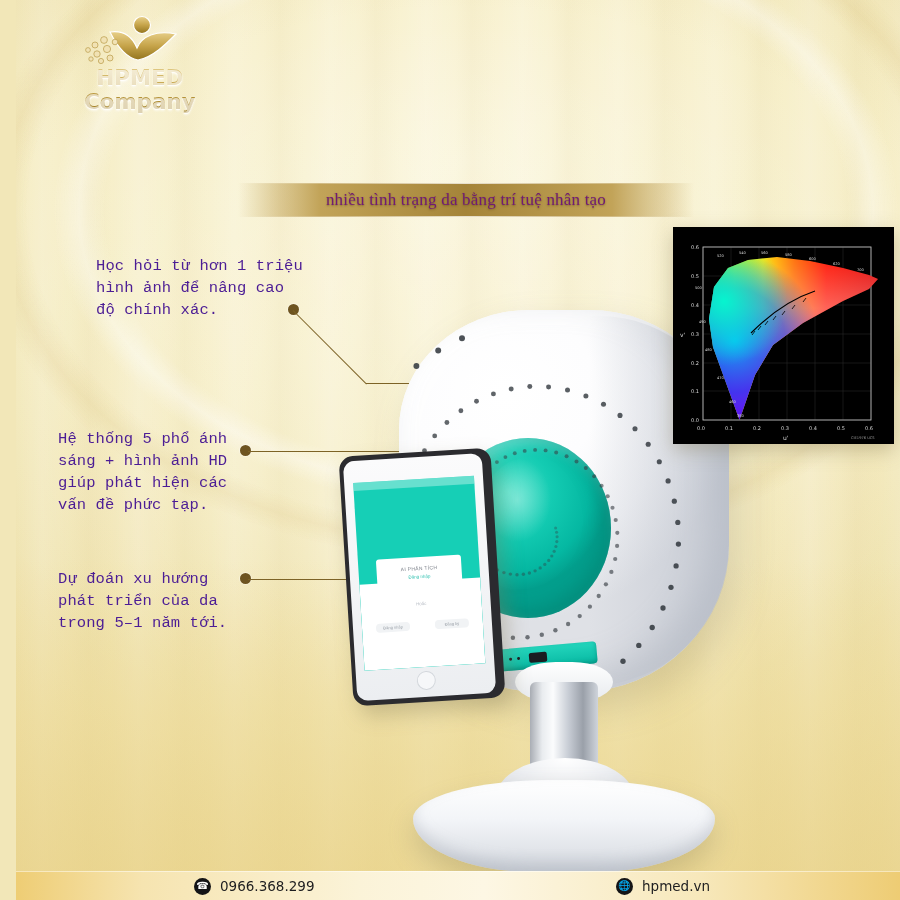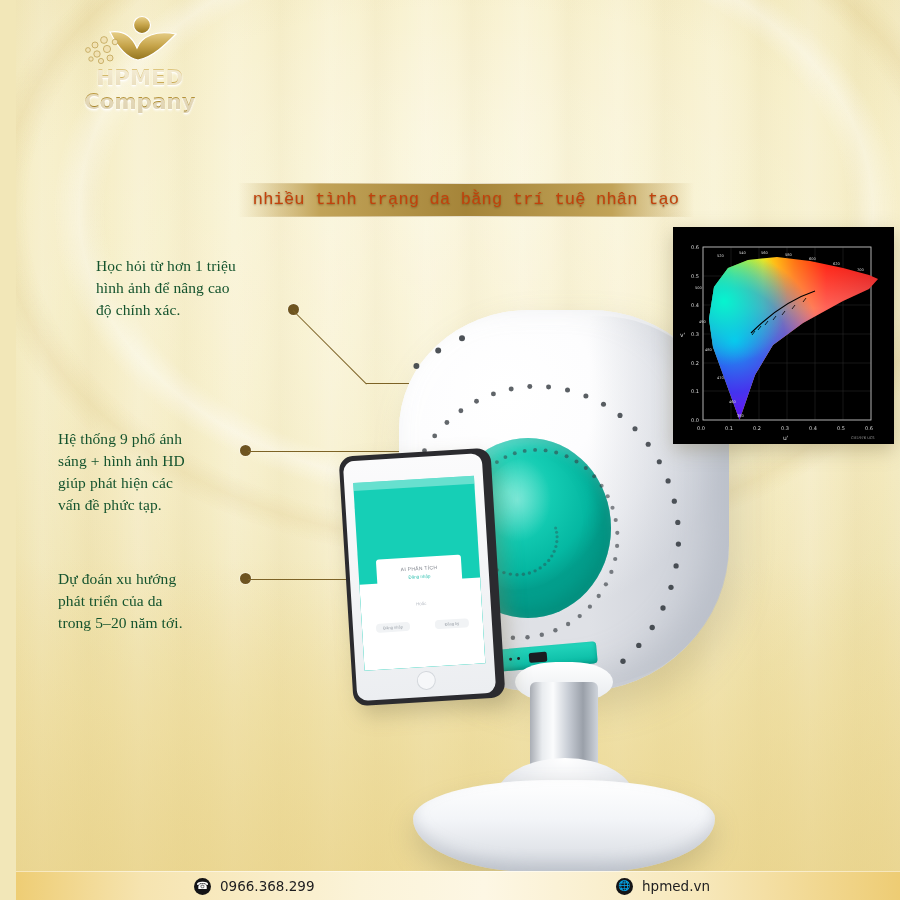--- a/index.html
+++ b/index.html
@@ -63,25 +63,25 @@
       -1.5px -1.5px 0 #fffdf3, 1.5px -1.5px 0 #fffdf3,
       -1.5px 1.5px 0 #fffdf3, 1.5px 1.5px 0 #fffdf3;
   }
   .subtitle-band{position:absolute;left:222px;top:183px;width:456px;height:34px;
     background:linear-gradient(90deg, rgba(190,158,78,0) 0%, rgba(186,152,70,.88) 18%, rgba(160,126,48,.95) 50%, rgba(186,152,70,.88) 82%, rgba(190,158,78,0) 100%);
   }
   .subtitle-band:before,.subtitle-band:after{content:"";position:absolute;left:0;right:0;height:1px;
     background:linear-gradient(90deg, rgba(255,255,255,0) 0%, rgba(255,255,255,.75) 50%, rgba(255,255,255,0) 100%);}
   .subtitle-band:before{top:0;} .subtitle-band:after{bottom:0;}
   .subtitle{position:absolute;left:222px;top:186px;width:456px;height:28px;line-height:28px;text-align:center;
-    font-family:Liberation Mono, monospace;font-size:17px;color:#c2410c;letter-spacing:.2px;
+    font-family:Liberation Serif, serif;font-size:17px;color:#701a75;letter-spacing:.2px;
     text-shadow:0 1px 2px rgba(90,66,14,.55);}
 
   
-  .callout{position:absolute;font-family:Liberation Serif, serif;color:#14532d;
+  .callout{position:absolute;font-family:Liberation Mono, monospace;color:#4c1d95;
     font-size:15.5px;line-height:1.42;letter-spacing:.1px;white-space:pre-line;}
   .c1{left:80px;top:255px;width:215px;}
   .c2{left:42px;top:428px;width:200px;}
   .c3{left:42px;top:568px;width:200px;}
 
   .dot{position:absolute;width:11px;height:11px;border-radius:50%;
     background:#6e5420;box-shadow:0 0 0 1px rgba(255,255,255,.35);}
   .lead{position:absolute;background:#7d6326;height:1px;transform-origin:left center;}
 
   
@@ -202,30 +202,30 @@
   <div class="subtitle-band"></div>
   <div class="subtitle">nhiều tình trạng da bằng trí tuệ nhân tạo</div>
 
   <div class="callout c1">Học hỏi từ hơn 1 triệu
 hình ảnh để nâng cao
 độ chính xác.</div>
   <div class="dot" style="left:272px;top:304px;"></div>
   <div class="lead" style="left:277px;top:310px;width:104px;transform:rotate(45deg);"></div>
   <div class="lead" style="left:350px;top:383px;width:180px;"></div>
 
-  <div class="callout c2">Hệ thống 9 phổ ánh
+  <div class="callout c2">Hệ thống 5 phổ ánh
 sáng + hình ảnh HD
 giúp phát hiện các
 vấn đề phức tạp.</div>
   <div class="dot" style="left:224px;top:445px;"></div>
   <div class="lead" style="left:232px;top:451px;width:290px;"></div>
 
   <div class="callout c3">Dự đoán xu hướng
 phát triển của da
-trong 5–20 năm tới.</div>
+trong 5–1 năm tới.</div>
   <div class="dot" style="left:224px;top:573px;"></div>
   <div class="lead" style="left:232px;top:579px;width:290px;"></div>
 
   <div class="device">
     <div class="body-shell"></div>
     <div class="shell-shade"></div>
     <div class="teal-face"></div>
 
     <svg class="dots-spiral" viewBox="0 0 330 382">
       <g fill="#2f3439">

